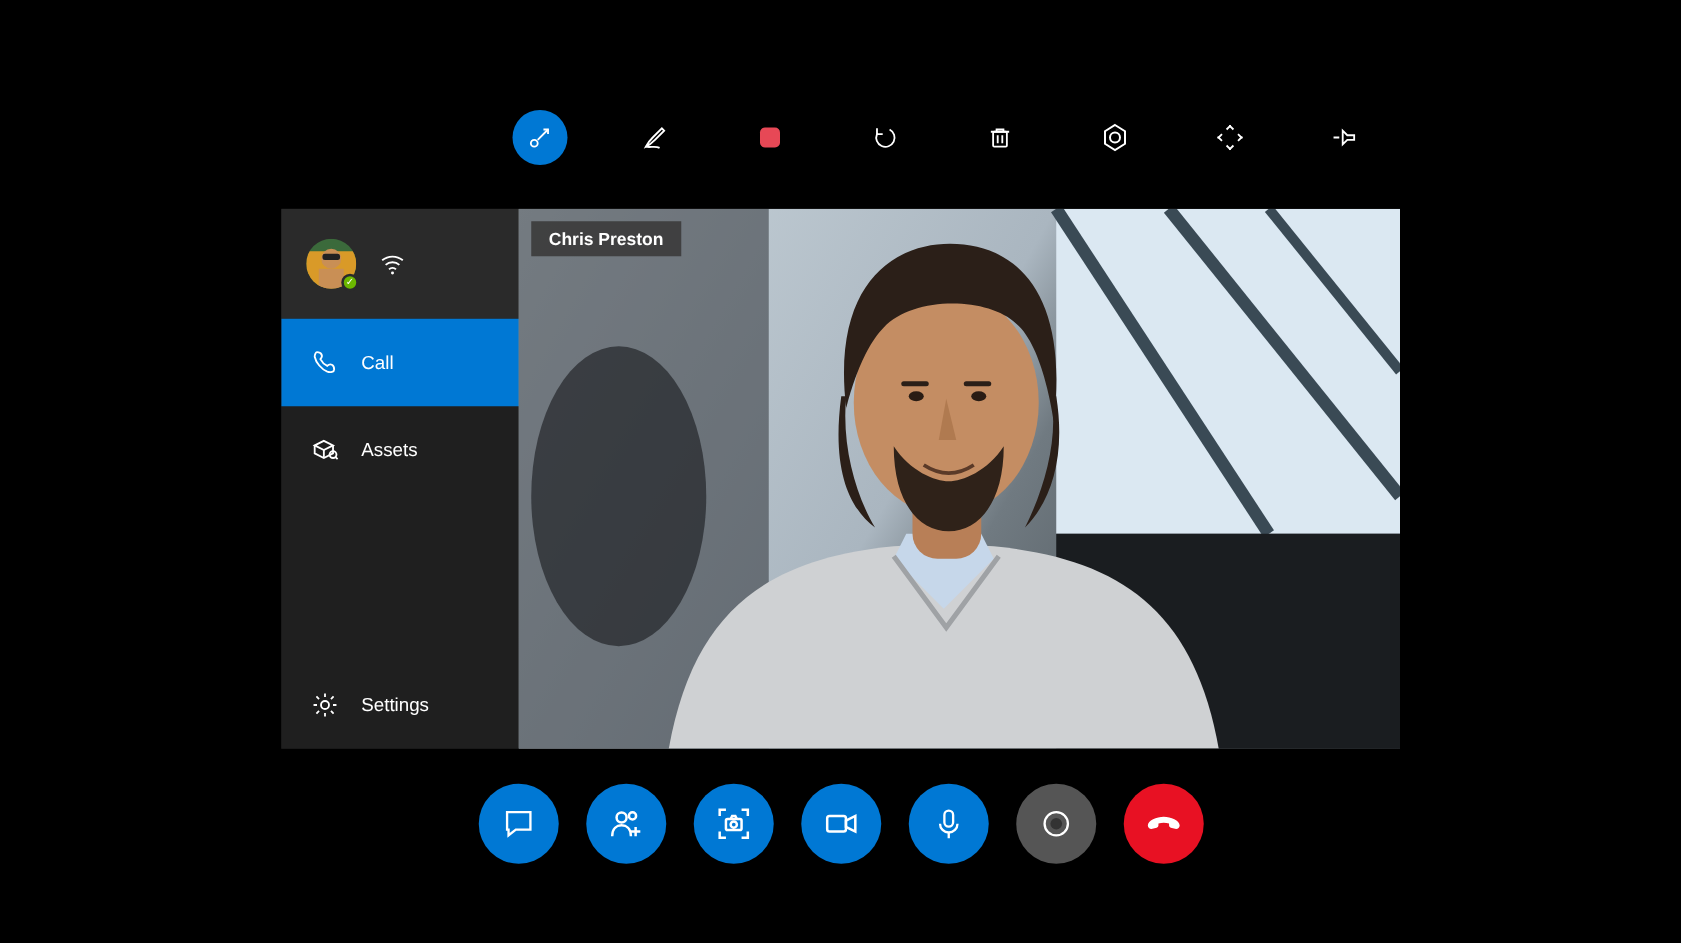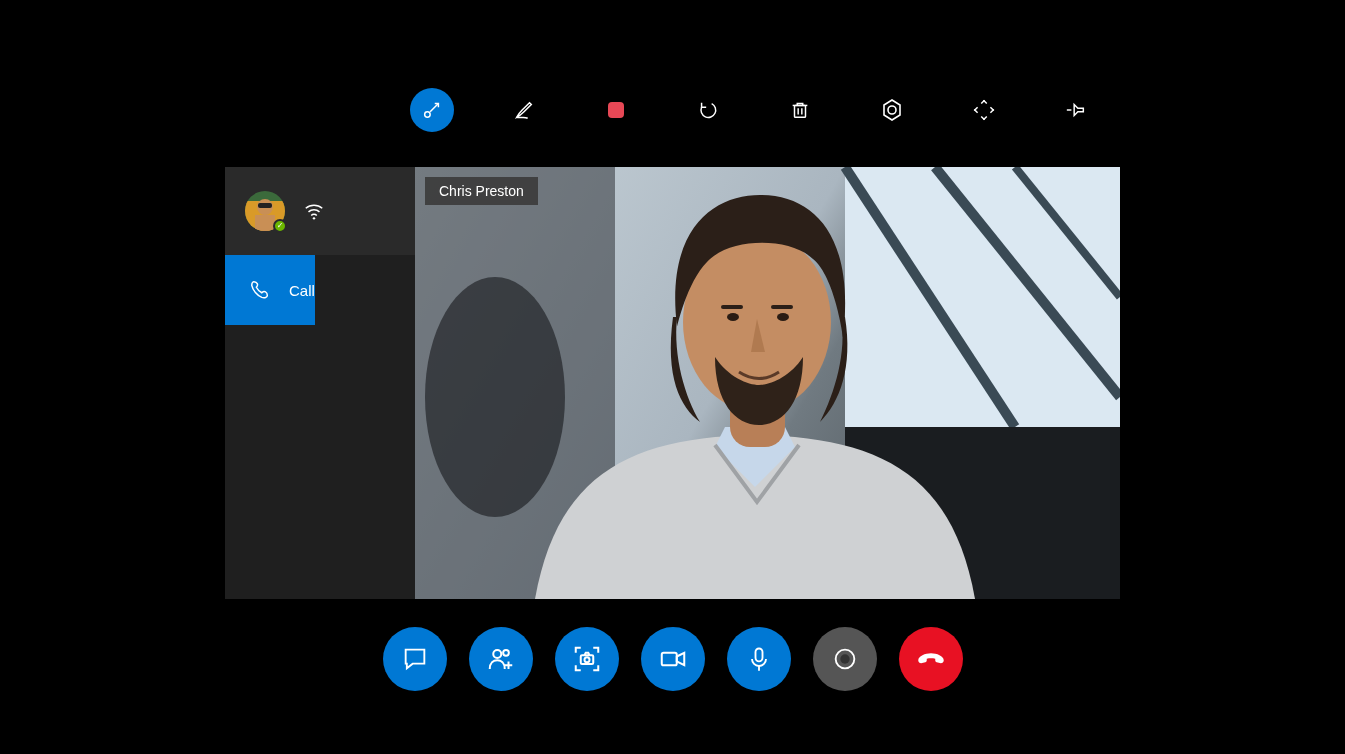--- a/index.html
+++ b/index.html
@@ -89,20 +89,21 @@
   .presence-dot::after{
     content:"✓";
     font-size:8px;
     color:#fff;
     line-height:1;
   }
 
   .nav {
     flex: 1;
     display: flex;
+    flex-direction: column;
   }
   .nav-item {
     height: 70px;
     display: flex;
     align-items: center;
     padding-left: 24px;
     gap: 18px;
     cursor: pointer;
     font-size: 15px;
   }
@@ -110,20 +111,21 @@
     background: #0078D4;
   }
   .nav-spacer { flex: 1; }
 
   
   .video-area {
     flex: 1;
     position: relative;
     background: linear-gradient(120deg,#c9d4db 0%, #aab6c0 45%, #707a81 55%, #2f3438 100%);
     overflow:hidden;
+    font-weight:bold;
   }
   .video-area svg.scene{
     position:absolute;inset:0;width:100%;height:100%;
   }
   .participant-label {
     position: absolute;
     top: 10px;
     left: 10px;
     background: rgba(60,60,60,0.92);
     padding: 6px 14px;
@@ -258,24 +260,41 @@
     </div>
 
     <div class="nav">
       <div class="nav-item active">
         <svg width="22" height="22" viewBox="0 0 24 24">
           <path d="M5 3 C5 3 8 3 9 5 C10 7 8 9 8 9 C8 9 10 13 14 15 C14 15 16 13 18 14 C20 15 20 18 20 18 C20 20 17 21 14 20 C9 18 4 12 3 7 C3 5 4 3 5 3 Z" class="stroke-w"></path>
         </svg>
         <span>Call</span>
       </div>
 
+      <div class="nav-item">
+        <svg width="22" height="22" viewBox="0 0 24 24">
+          <path d="M3 8 L11 4 L19 8 L11 12 Z" class="stroke-w"></path>
+          <path d="M3 8 V15 L11 19 L19 15 V8" class="stroke-w"></path>
+          <path d="M11 12 V19" class="stroke-w"></path>
+          <circle cx="19" cy="16" r="3" class="stroke-w"></circle>
+          <line x1="21" y1="18" x2="23" y2="20" class="stroke-w"></line>
+        </svg>
+        <span>Assets</span>
+      </div>
 
 
       <div class="nav-spacer"></div>
 
+      <div class="nav-item">
+        <svg width="22" height="22" viewBox="0 0 24 24">
+          <circle cx="12" cy="12" r="3.5" class="stroke-w"></circle>
+          <path d="M12 2 V5 M12 19 V22 M2 12 H5 M19 12 H22 M4.5 4.5 L6.8 6.8 M17.2 17.2 L19.5 19.5 M19.5 4.5 L17.2 6.8 M6.8 17.2 L4.5 19.5" class="stroke-w"></path>
+        </svg>
+        <span>Settings</span>
+      </div>
     </div>
   </div>
 
   <div class="video-area">
     <svg class="scene" viewBox="0 0 705 432" preserveAspectRatio="xMidYMid slice">
 
       <rect x="430" y="0" width="275" height="260" fill="#dbe8f2"></rect>
       <line x1="430" y1="0" x2="600" y2="260" stroke="#3a4a55" stroke-width="10"></line>
       <line x1="520" y1="0" x2="705" y2="230" stroke="#3a4a55" stroke-width="10"></line>
       <line x1="600" y1="0" x2="705" y2="130" stroke="#3a4a55" stroke-width="8"></line>

